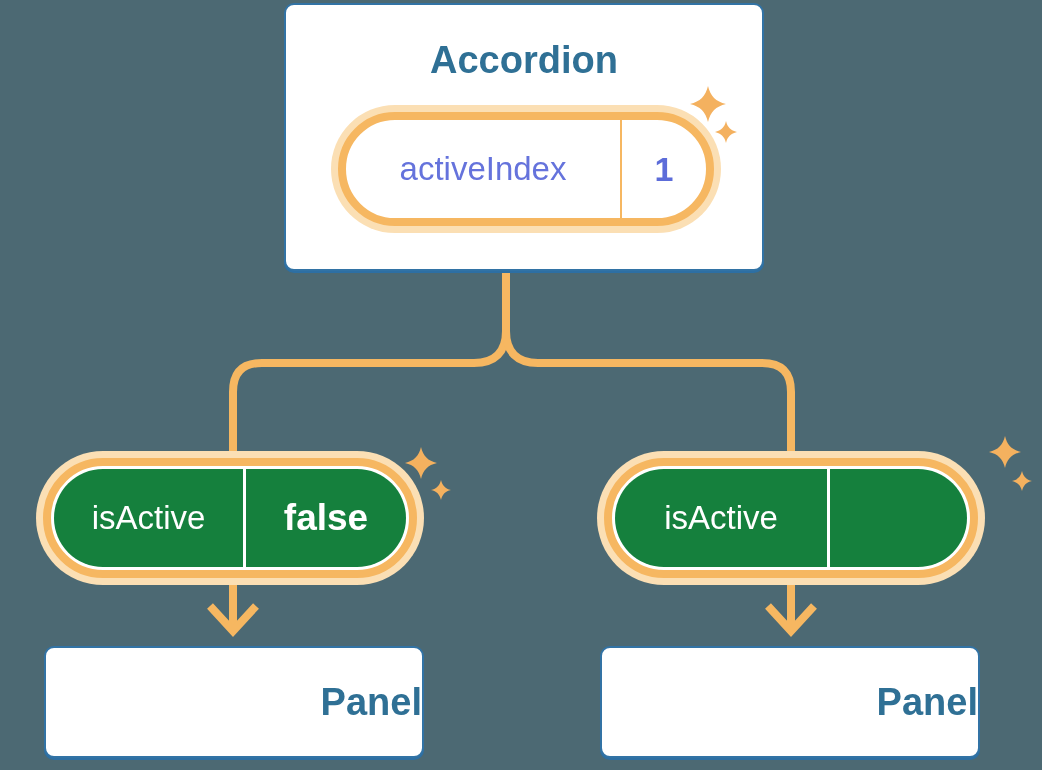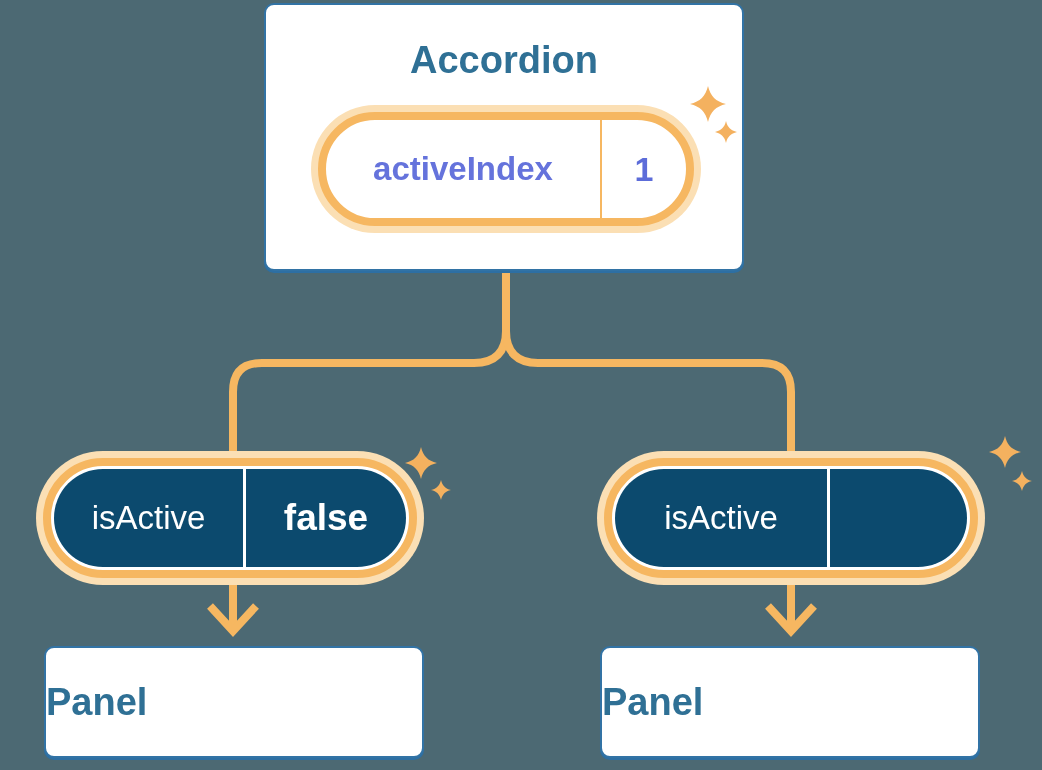--- a/index.html
+++ b/index.html
@@ -17,22 +17,22 @@
 
   
   .card{
     position:absolute;
     background:#FFFFFF;
     border:2px solid #3273A5;
     border-radius:10px;
     box-shadow:0 2px 0 0 #2D6FA3;
     z-index:2;
   }
-  .accordion-card{left:264px;top:3px;width:480px;height:268px;}
-  .panel-box{width:380px;height:112px;top:646px;display:flex;align-items:center;justify-content:flex-start;}
+  .accordion-card{left:284px;top:3px;width:480px;height:268px;}
+  .panel-box{width:380px;height:112px;top:646px;display:flex;align-items:center;justify-content:flex-end;}
   .panel-left{left:44px;}
   .panel-right{left:600px;}
 
   .box-title{
     color:#2F7095;
     font-size:38px;
     font-weight:600;
     text-align:center;
     line-height:1;
   }
@@ -44,36 +44,36 @@
     border:8px solid #F6B761;
     border-radius:999px;
     box-shadow:0 0 0 7px #FBDFB4;
     background:#FFFFFF;
     display:flex;
     align-items:stretch;
     z-index:2;
   }
   .state-pill{left:52px;top:107px;width:376px;height:114px;}
   .state-pill .cell{display:flex;align-items:center;justify-content:center;}
-  .state-pill .cell-label{width:274px;font-weight:bold;}
+  .state-pill .cell-label{width:274px;}
   .state-pill .divider{width:2px;background:#F6B761;}
   .state-pill .cell-value{flex:1;}
   .state-label{color:#6573DC;font-size:33px;}
   .state-value{color:#5C6CD9;font-size:34px;font-weight:700;}
 
   .prop-pill{
     top:458px;width:374px;height:120px;
     padding:3px;
     background:#FFFFFF;
   }
   .prop-pill-left{left:43px;}
   .prop-pill-right{left:604px;}
   .prop-inner{
     flex:1;
-    background:#0c4a6e;
+    background:#15803d;
     border-radius:999px;
     display:flex;
     align-items:stretch;
     overflow:hidden;
   }
   .prop-inner .cell{display:flex;align-items:center;justify-content:center;}
   .prop-divider{width:3px;background:#FFFFFF;}
   .prop-label{color:#FFFFFF;font-size:33px;font-weight:400;}
   .prop-value{color:#FFFFFF;font-size:37px;font-weight:700;}
   .prop-pill-left .cell-label{width:189px;}

